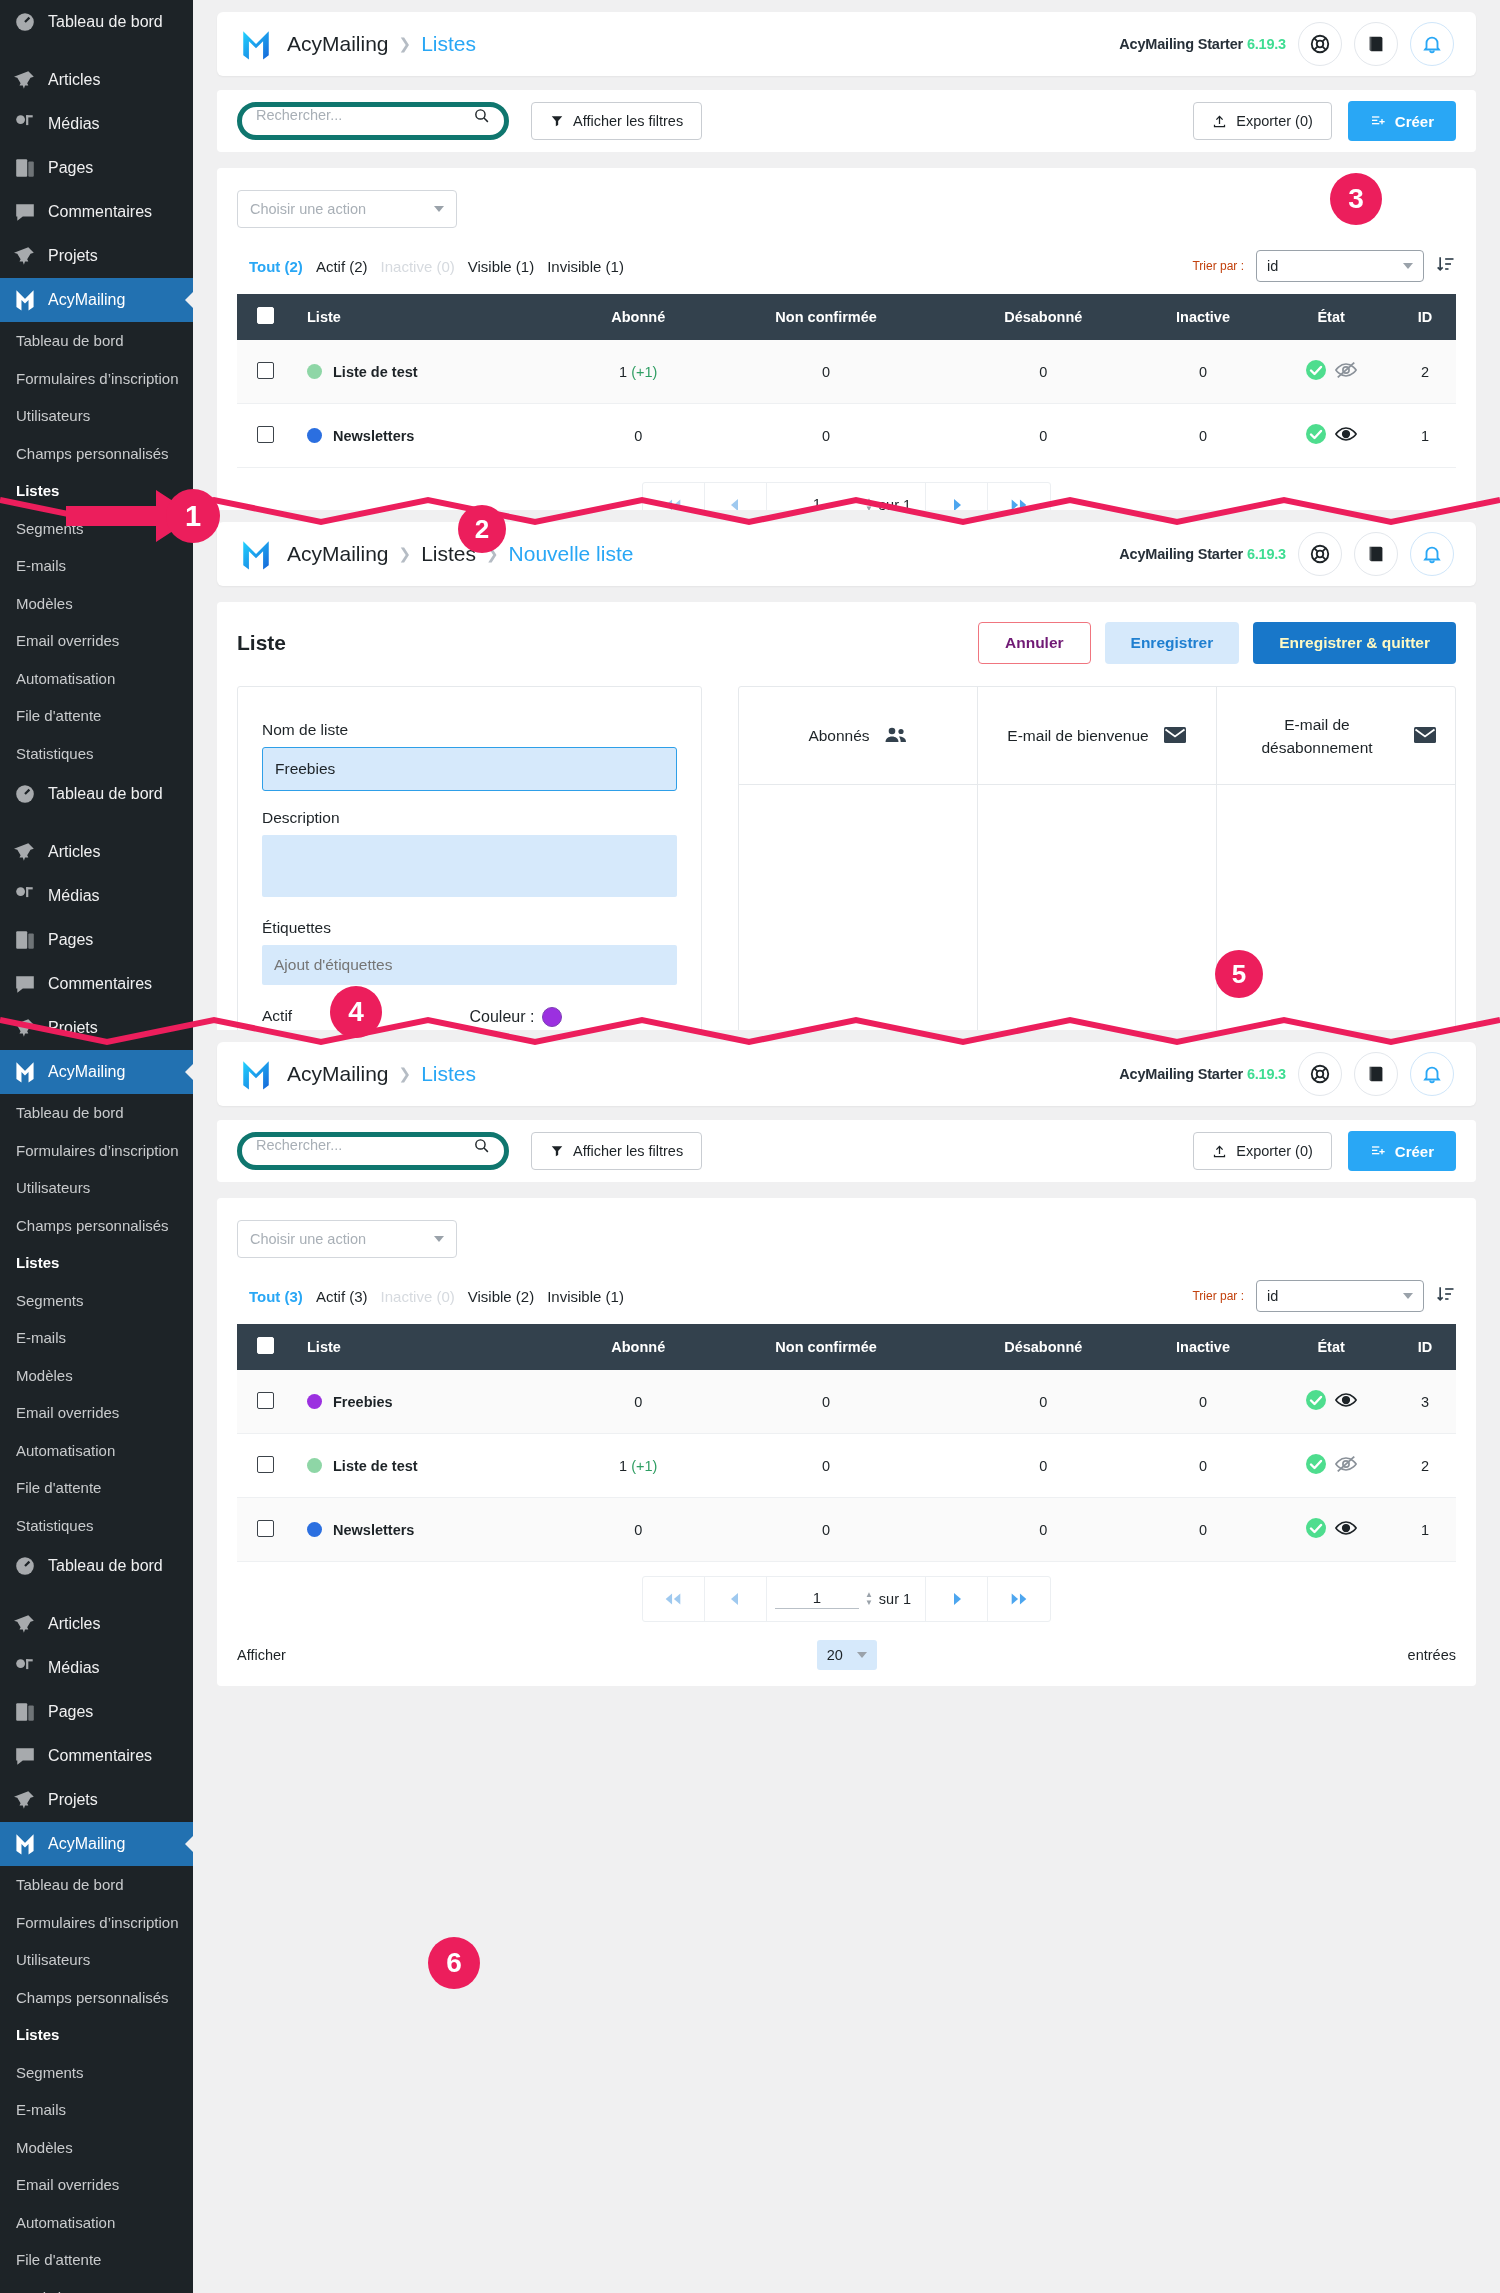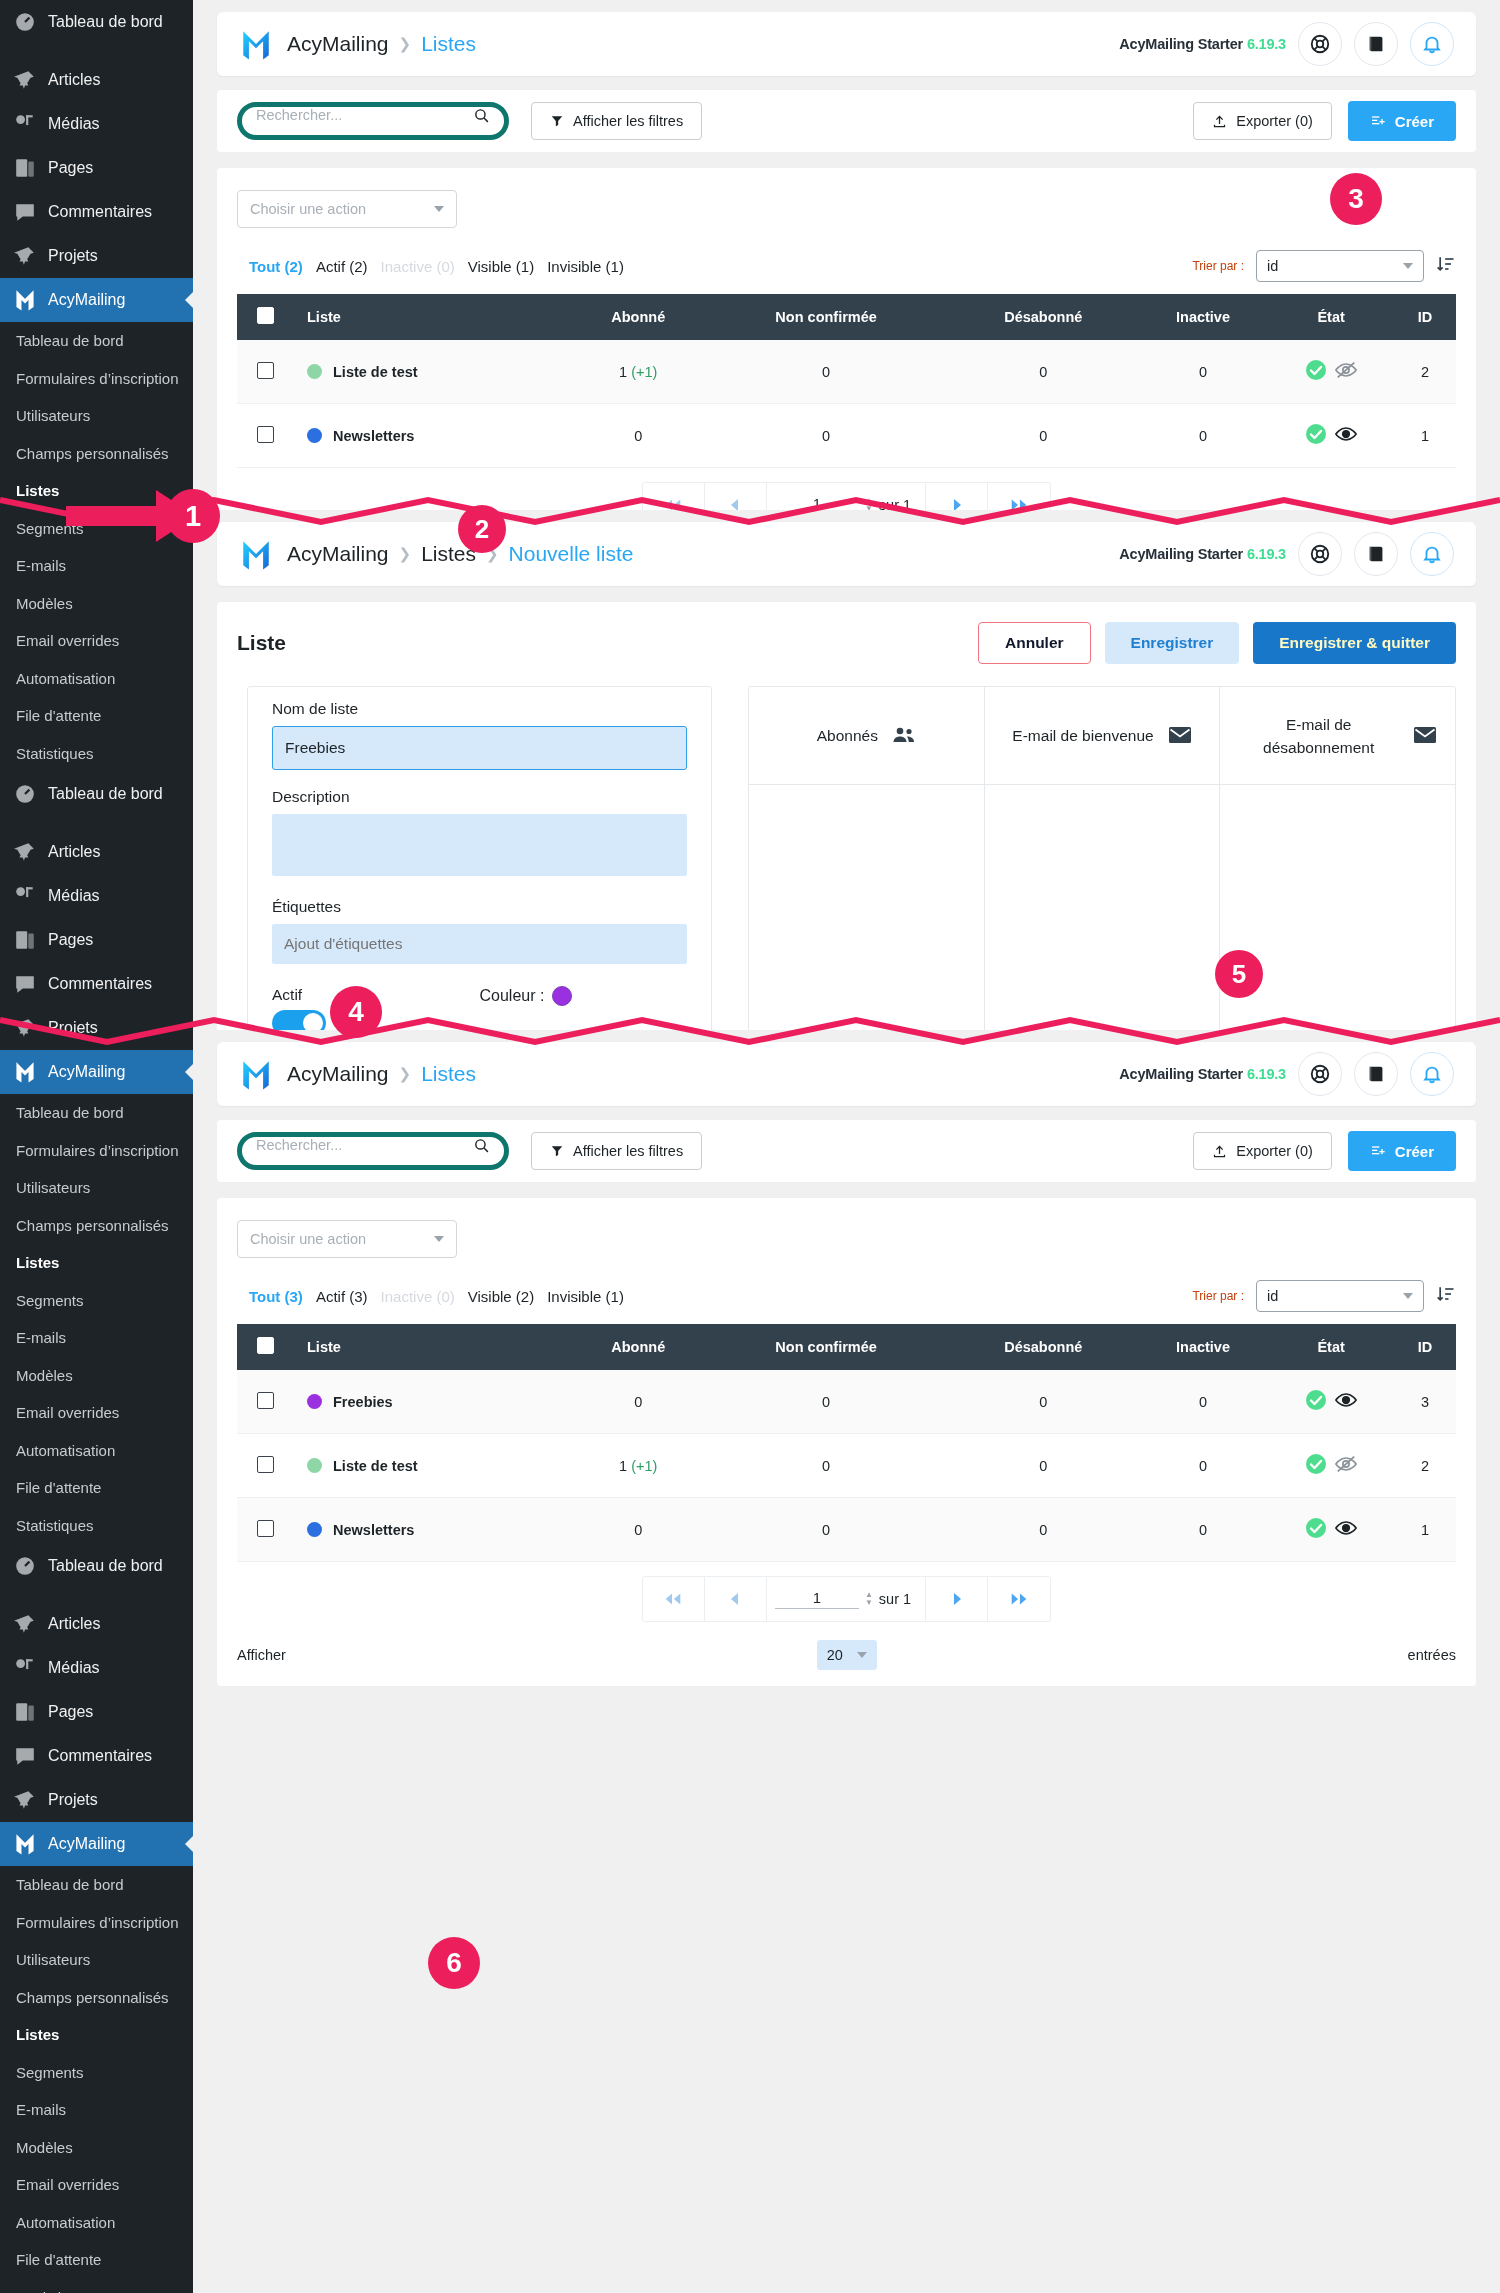--- a/index.html
+++ b/index.html
@@ -200,35 +200,35 @@
     font-size: 14.5px; color:#1d2327;
   }
 
   
   .form-card { margin: 16px 24px 0 24px; background: #fff; border-radius: 4px; padding: 20px; }
   .form-head { display: flex; align-items: center; }
   .form-title { font-size: 21px; font-weight: 700; color: #1d2327; }
   .form-actions { margin-left: auto; display: flex; align-items: center; gap: 14px; }
   .btn-cancel {
     height: 42px; padding: 0 26px; border: 1px solid #f0757f; border-radius: 4px;
-    background: #fff; color: #0f172a; font-size: 15.5px; font-weight: 600;
+    background: #fff; color: #701a75; font-size: 15.5px; font-weight: 600;
     display:flex;align-items:center;
   }
   .btn-save {
     height: 42px; padding: 0 26px; border: none; border-radius: 4px;
     background: #d6e9fb; color: #1f7fd0; font-size: 15.5px; font-weight: 600;
     display:flex;align-items:center;
   }
   .btn-save-quit {
     height: 42px; padding: 0 26px; border: none; border-radius: 4px;
     background: #1877c9; color: #fef9c3; font-size: 15.5px; font-weight: 700;
     display:flex;align-items:center;
   }
   .form-body { display: flex; gap: 36px; margin-top: 22px; }
-  .form-left { width: 465px; border: 1px solid #e6e9ec; border-radius: 3px; padding: 13px 24px 16px 24px; margin-left: 10px; }
+  .form-left { width: 465px; border: 1px solid #e6e9ec; border-radius: 3px; padding: 34px 24px 16px 24px; }
   .fld-label { font-size: 15.5px; color: #1d2327; margin-bottom: 8px; }
   .fld-input {
     width: 100%; height: 44px; border: 1px solid #2e9fe8; border-radius: 3px;
     background: #d6e9fb; padding: 0 12px; font-size: 15.5px; color: #1d2327;
     outline: none; font-family: "Liberation Sans", sans-serif;
   }
   .fld-area {
     width: 100%; height: 62px; border: none; border-radius: 2px;
     background: #d6e9fb; resize: none; outline: none;
     font-family: "Liberation Sans", sans-serif; font-size: 15px; padding: 8px 10px;

